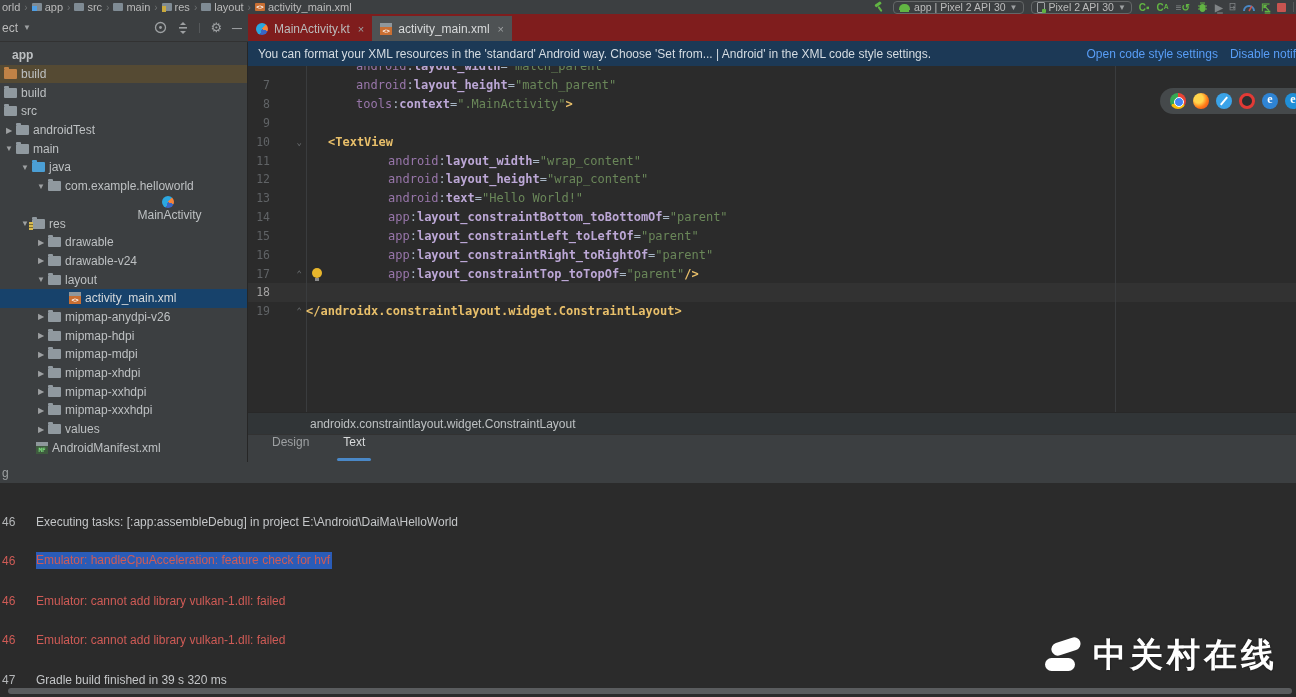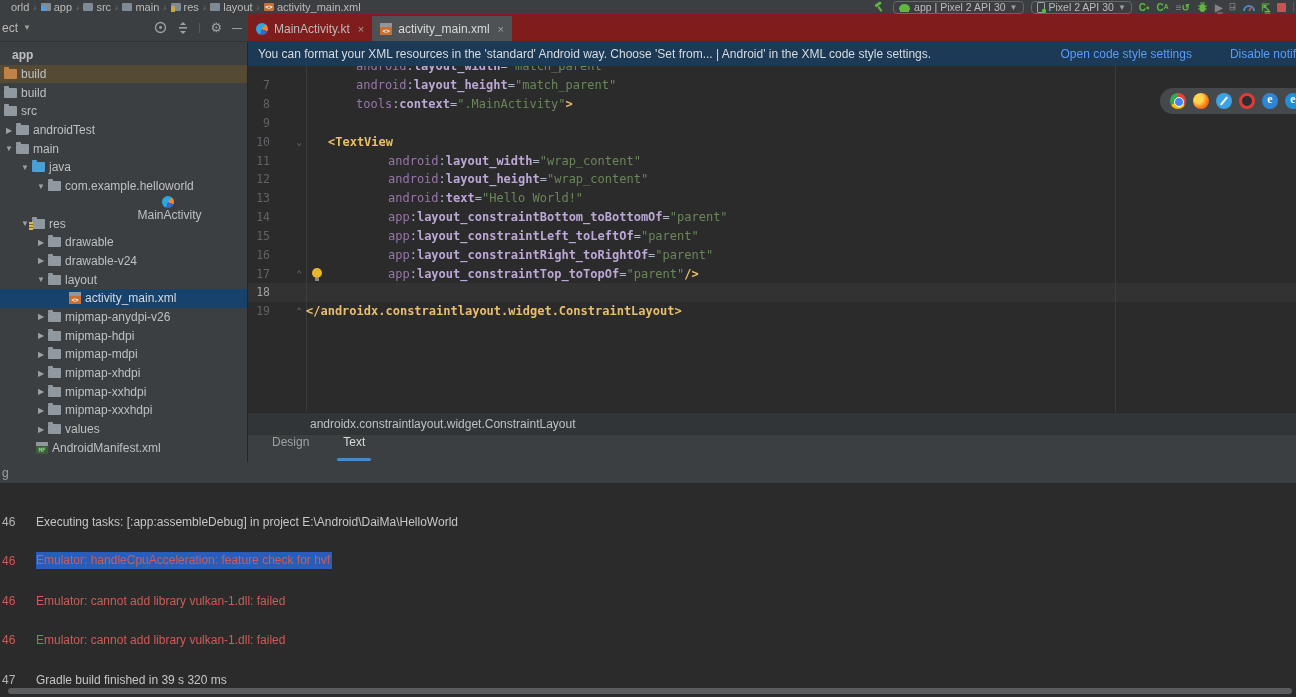--- a/index.html
+++ b/index.html
@@ -3,21 +3,21 @@
 <meta charset="utf-8">
 <style>
   * { margin:0; padding:0; box-sizing:border-box; }
   html,body { width:1296px; height:697px; background:#2b2b2b; overflow:hidden;
     font-family:"Liberation Sans", sans-serif; }
   #stage { position:relative; width:1296px; height:697px; background:#2b2b2b; overflow:hidden; }
 
   
   .topbar { position:absolute; left:0; top:0; width:1296px; height:14px; background:#3c3f41;
     display:flex; align-items:center; font-size:11px; color:#bbbbbb; }
-  .crumbs { display:flex; align-items:center; height:14px; padding-left:11px; white-space:nowrap; overflow:hidden; }
+  .crumbs { display:flex; align-items:center; height:14px; padding-left:2px; white-space:nowrap; overflow:hidden; }
   .crumb { display:flex; align-items:center; gap:3px; cursor:default; }
   .crumb-sep { color:#6e7173; margin:0 4px; font-size:10px; }
   .mini { display:inline-block; width:10px; height:8px; background:#7f8b94; border-radius:1px; position:relative; flex:none; }
   .mini.m-app { background:#7f8b94; } .mini.m-app::after{content:"";position:absolute;left:0;bottom:0;width:5px;height:5px;background:#4f9ee3;}
   .mini.m-res::after{content:"";position:absolute;left:0;bottom:-1px;width:4px;height:6px;background:#c9a93e;}
   .mini.m-xml { background:#c96f33; } .mini.m-xml::after{content:"<>";position:absolute;left:0;top:0;right:0;bottom:0;color:#fff;font:bold 6px "DejaVu Sans Mono",monospace;line-height:8px;text-align:center;}
   .toolbar { position:absolute; right:2px; top:0; height:14px; display:flex; align-items:center; gap:7px; }
   .tbtn { display:flex; align-items:center; justify-content:center; height:13px; cursor:pointer; }
   .combo { display:flex; align-items:center; gap:4px; border:1px solid #646768; border-radius:4px;
     height:13px; padding:0 5px; color:#bbbbbb; font-size:10.5px; cursor:pointer; background:#3c3f41; }
@@ -65,21 +65,21 @@
     display:flex; align-items:flex-end; }
   .etab { height:25px; display:flex; align-items:center; gap:6px; padding:0 8px;
     font-size:12px; color:#bbbbbb; cursor:pointer; }
   .etab.active { background:#4e5254; color:#d8dadb; }
   .etab .x { color:#9da0a2; font-size:11px; margin-left:2px; }
 
   
   .banner { position:absolute; left:248px; top:41px; width:1048px; height:25px; background:#1c3956;
     display:flex; align-items:center; font-size:12px; color:#d5dce2; overflow:hidden; white-space:nowrap; }
   .banner .msg { padding-left:10px; }
-  .banner .blinks { position:absolute; right:0; display:flex; gap:38px; }
+  .banner .blinks { position:absolute; right:0; display:flex; gap:12px; }
   .blink { color:#589df6; cursor:pointer; }
 
   
   .editor { position:absolute; left:248px; top:66px; width:1048px; height:346px; background:#2b2b2b; overflow:hidden; }
   .guide { position:absolute; left:867px; top:0; width:1px; height:346px; background:#3a3c3e; }
   .caretline { position:absolute; left:0; width:1048px; height:18.83px; background:#323232; }
   .codewrap { position:absolute; left:0; top:-9px; width:1048px;
     font:12px "DejaVu Sans Mono",monospace; }
   .cline { height:18.83px; display:flex; align-items:center; white-space:pre; }
   .gnum { width:22px; text-align:right; color:#606366; flex:none; font-size:11.5px; }
@@ -434,14 +434,21 @@
   <div class="console" id="console">
       <div class="clog" style="top: 29px;"><span class="pfx">46</span><span class="txt">Executing tasks: [:app:assembleDebug] in project E:\Android\DaiMa\HelloWorld</span></div>
       <div class="clog err" style="top: 68px;"><span class="pfx">46</span><span class="txt selbg">Emulator: handleCpuAcceleration: feature check for hvf</span></div>
       <div class="clog err" style="top: 108px;"><span class="pfx">46</span><span class="txt">Emulator: cannot add library vulkan-1.dll: failed</span></div>
       <div class="clog err" style="top: 147px;"><span class="pfx">46</span><span class="txt">Emulator: cannot add library vulkan-1.dll: failed</span></div>
       <div class="clog" style="top: 187px;"><span class="pfx">47</span><span class="txt">Gradle build finished in 39 s 320 ms</span></div>
     </div>
 
   <div class="hscroll"></div>
 
+  <div class="wm">
+    <span class="wm-logo">
+        <i></i>
+        <i></i>
+      </span>
+    <span class="wm-text">中关村在线</span>
+  </div>
 
 </div>
 
 </body></html>

